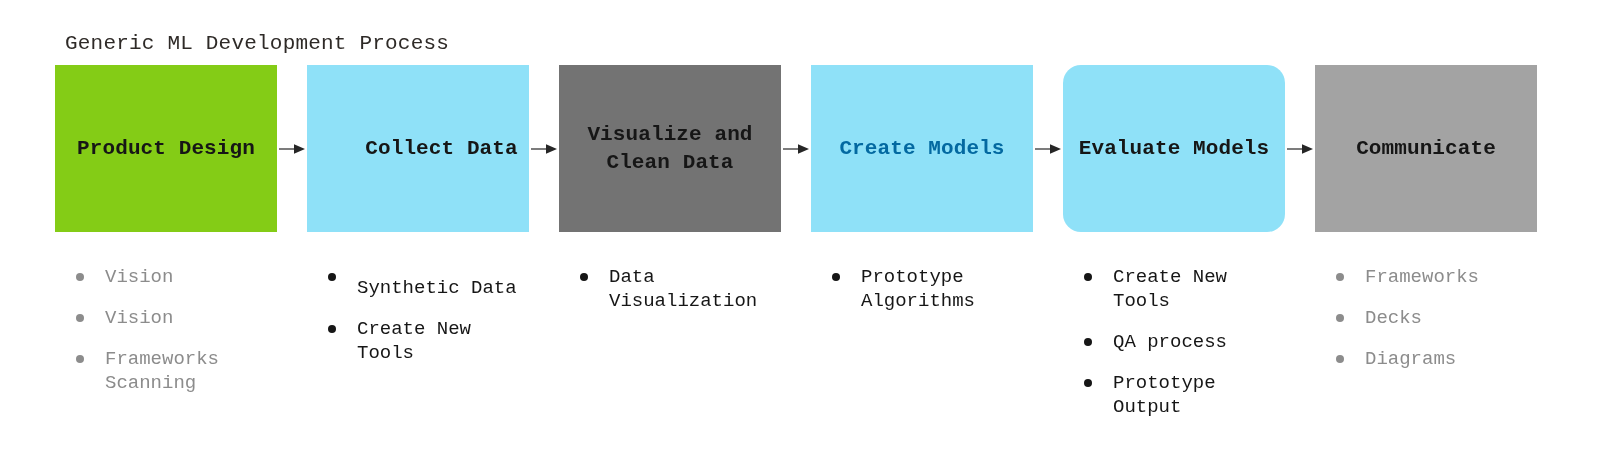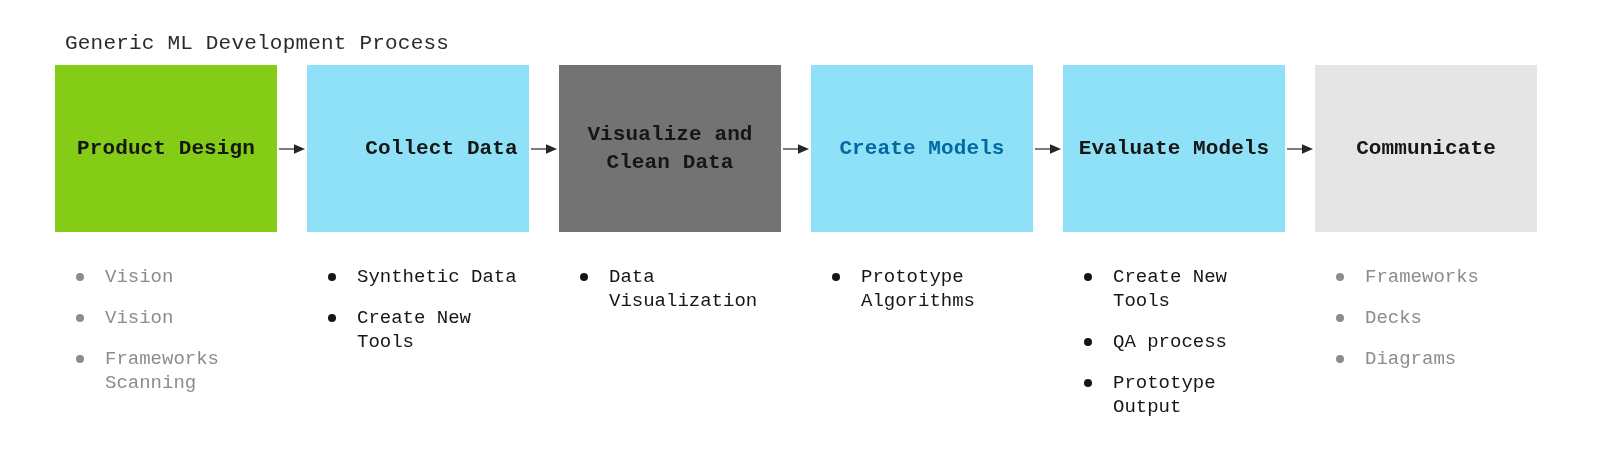--- a/index.html
+++ b/index.html
@@ -113,21 +113,21 @@
       </div>
       <div class="stage">
         <div class="stage-box" style="background: rgb(143, 225, 248);">
           <div class="stage-label" style="color: rgb(22, 22, 22); margin-left: 47px;">
             <div>Collect Data</div>
           </div>
         </div>
         <div class="stage-list">
           <div class="list-item">
             <span class="bullet" style="background: rgb(22, 22, 22);"></span>
-            <div class="item-text" style="color: rgb(22, 22, 22);">
+            <div class="item-text" style="color: rgb(22, 22, 22); margin-top: 11px;">
               <div>Synthetic Data</div>
             </div>
           </div>
           <div class="list-item">
             <span class="bullet" style="background: rgb(22, 22, 22);"></span>
             <div class="item-text" style="color: rgb(22, 22, 22);">
               <div>Create New</div>
               <div>Tools</div>
             </div>
           </div>
@@ -178,21 +178,21 @@
           </div>
         </div>
       </div>
       <div class="arrow-cell">
         <svg width="26" height="12" viewBox="0 0 26 12">
           <line x1="0" y1="6" x2="17" y2="6" stroke="#6E6E6E" stroke-width="1.8"></line>
           <path d="M15 1.3 L26 6 L15 10.7 Z" fill="#262626"></path>
         </svg>
       </div>
       <div class="stage">
-        <div class="stage-box" style="background: rgb(143, 225, 248);">
+        <div class="stage-box" style="background: rgb(143, 225, 248); border-radius: 18px;">
           <div class="stage-label" style="color: rgb(22, 22, 22);">
             <div>Evaluate Models</div>
           </div>
         </div>
         <div class="stage-list">
           <div class="list-item">
             <span class="bullet" style="background: rgb(22, 22, 22);"></span>
             <div class="item-text" style="color: rgb(22, 22, 22);">
               <div>Create New</div>
               <div>Tools</div>
@@ -213,21 +213,21 @@
           </div>
         </div>
       </div>
       <div class="arrow-cell">
         <svg width="26" height="12" viewBox="0 0 26 12">
           <line x1="0" y1="6" x2="17" y2="6" stroke="#6E6E6E" stroke-width="1.8"></line>
           <path d="M15 1.3 L26 6 L15 10.7 Z" fill="#262626"></path>
         </svg>
       </div>
       <div class="stage">
-        <div class="stage-box" style="background: #e5e5e5;">
+        <div class="stage-box" style="background: #a3a3a3;">
           <div class="stage-label" style="color: rgb(22, 22, 22);">
             <div>Communicate</div>
           </div>
         </div>
         <div class="stage-list">
           <div class="list-item">
             <span class="bullet" style="background: rgb(140, 140, 140);"></span>
             <div class="item-text" style="color: rgb(140, 140, 140);">
               <div>Frameworks</div>
             </div>

